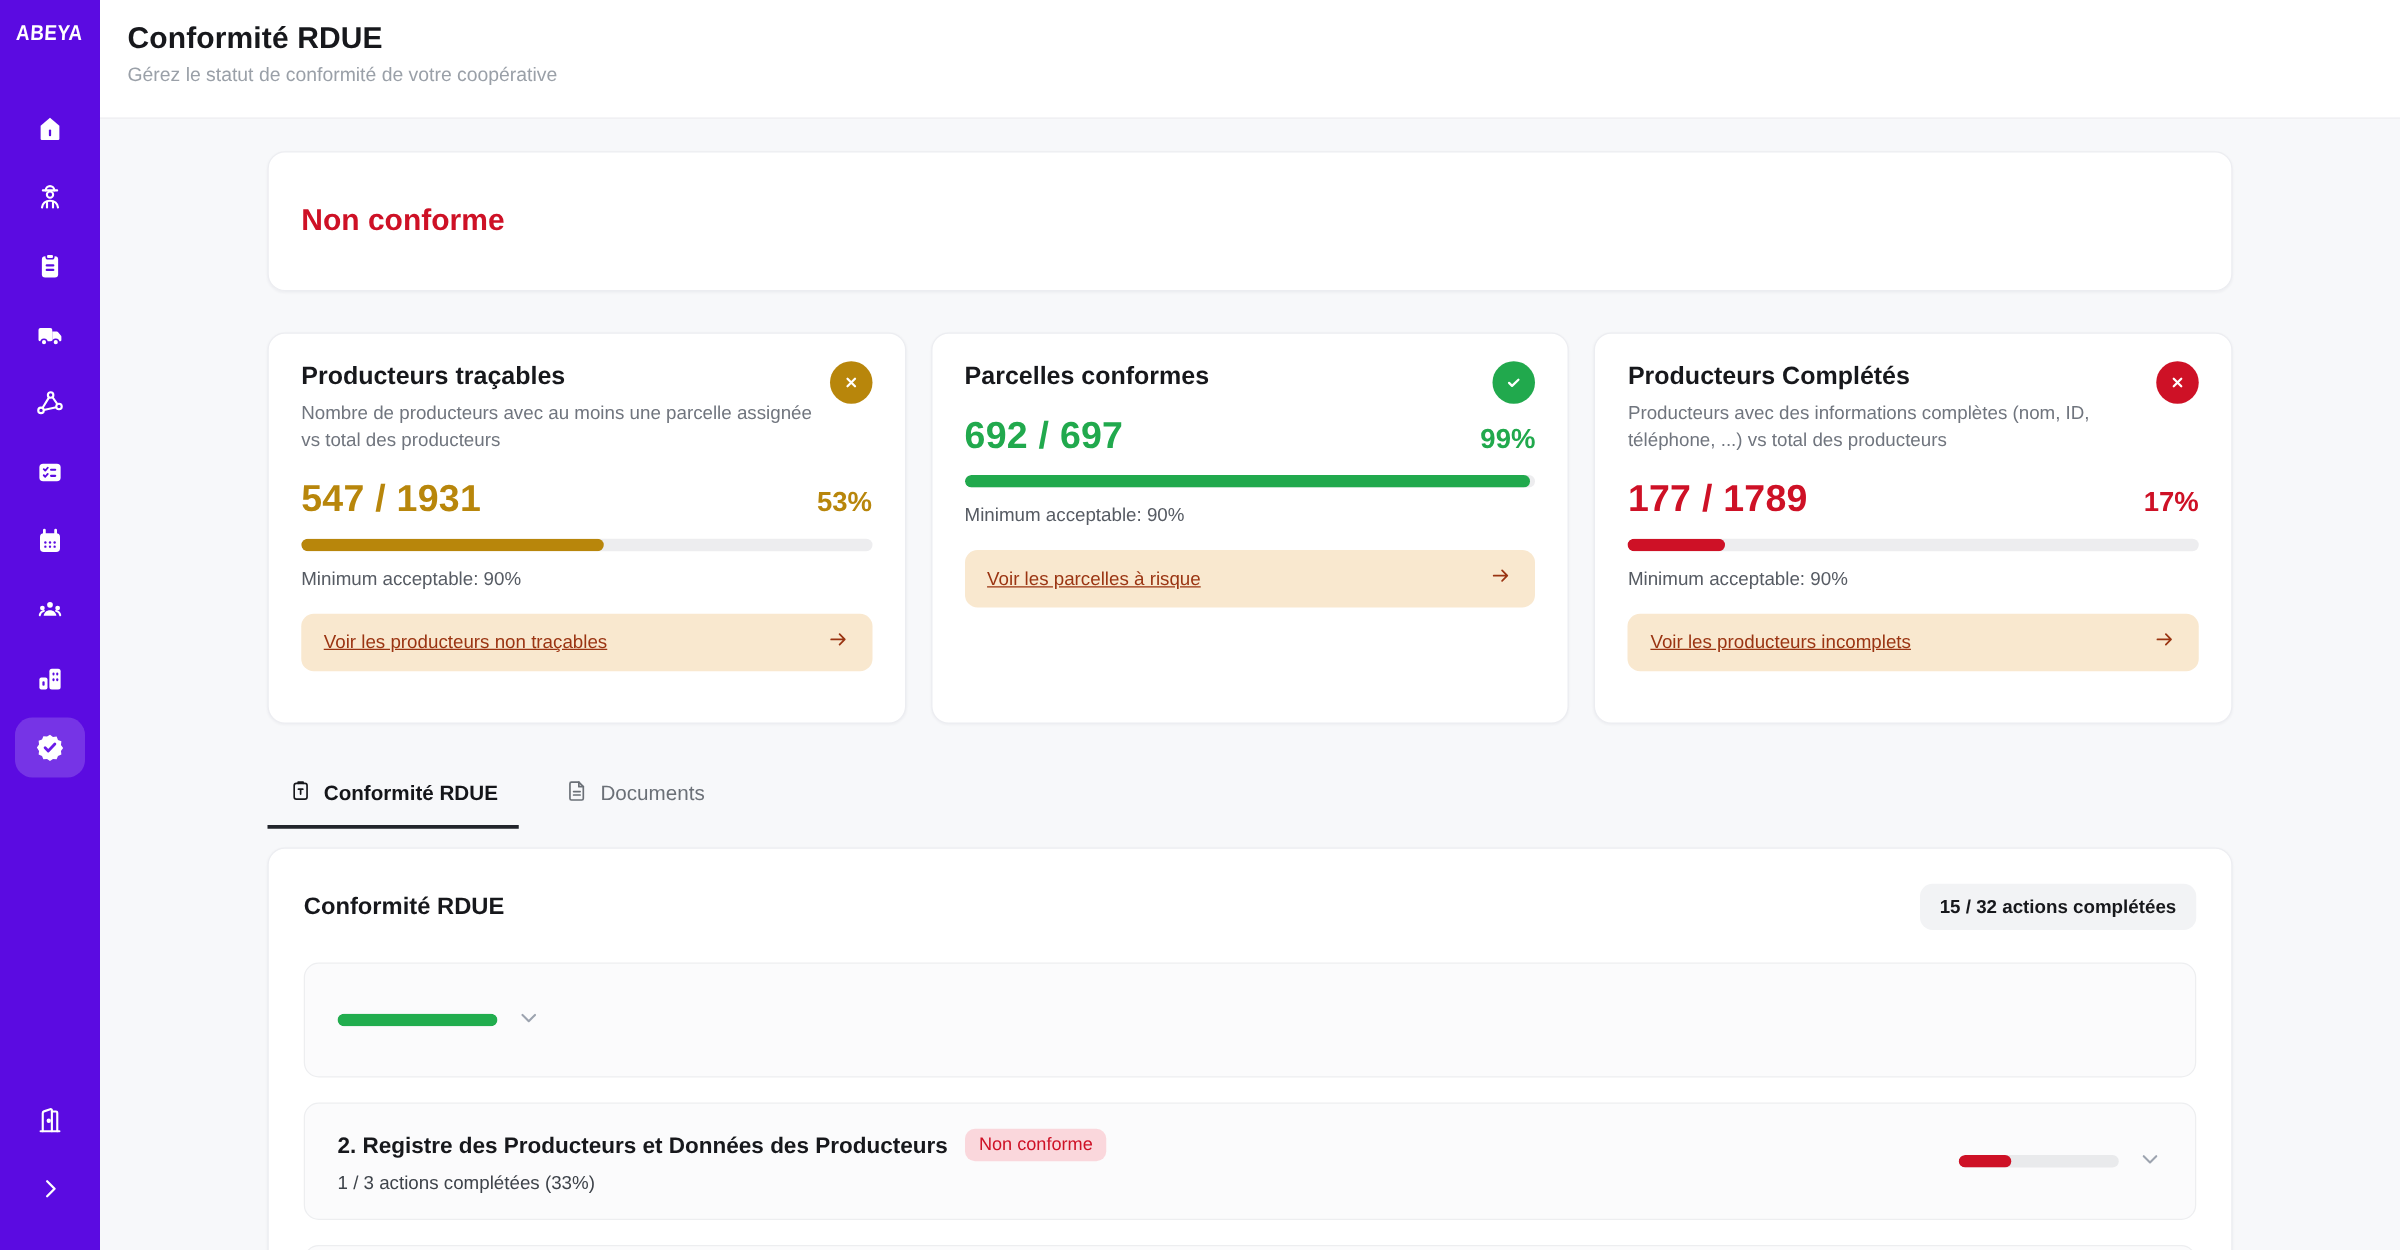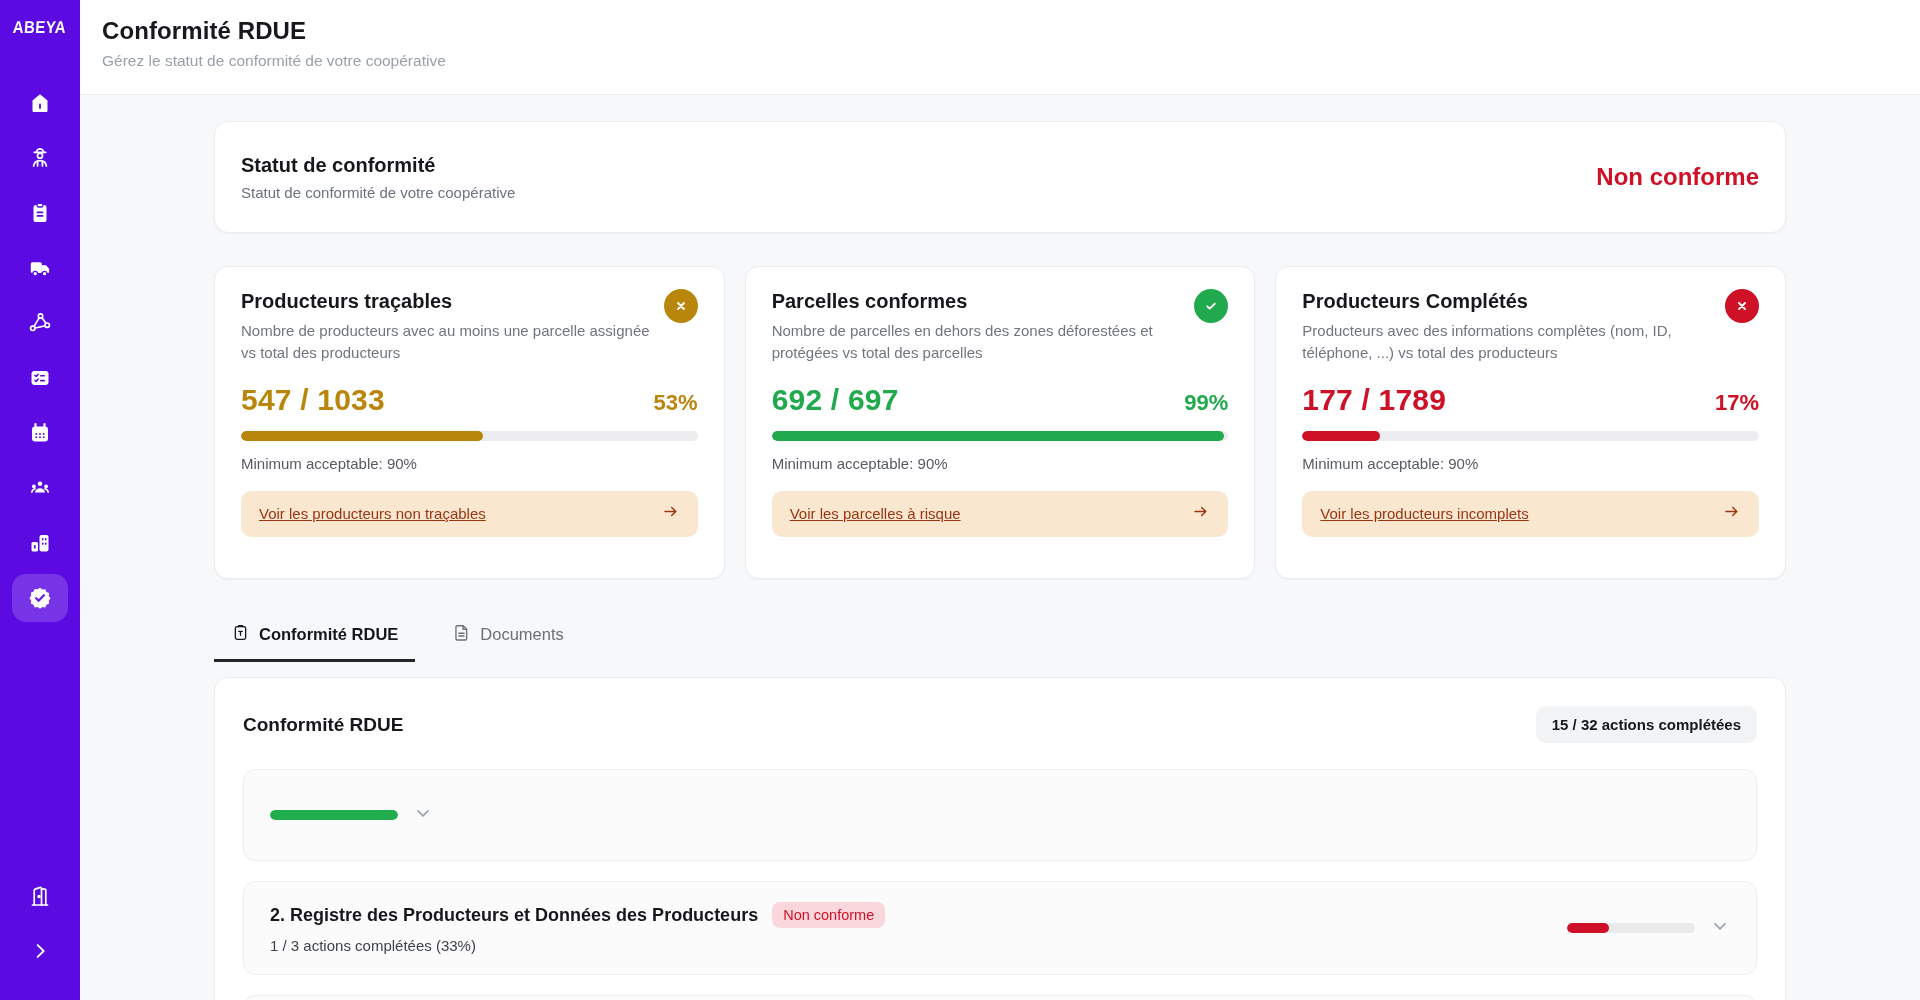--- a/index.html
+++ b/index.html
@@ -217,40 +217,36 @@
 
 <div class="content">
   <header class="header">
     <h1>Conformité RDUE</h1>
     <div class="subtitle">Gérez le statut de conformité de votre coopérative</div>
   </header>
 
   <main class="main">
 
     <section class="card status-card">
-      <div>
-        <h2>Statut de conformité</h2>
-        <div class="sub">Statut de conformité de votre coopérative</div>
-      </div>
       <div class="status-value" style="color: rgb(206, 17, 38);">Non conforme</div>
     </section>
 
     <section class="metrics">
 
       <div class="card metric-card" style="--accent: #B8860B;">
         <h3>Producteurs traçables</h3>
         <div class="metric-badge">
           <svg class="glyph-x" viewBox="0 0 24 24" width="18" height="18" fill="none" stroke="#fff" stroke-width="2.4" stroke-linecap="round">
               <path d="M8 8l8 8M16 8l-8 8"></path>
             </svg>
 
         </div>
         <p class="metric-desc">Nombre de producteurs avec au moins une parcelle assignée vs total des producteurs</p>
         <div class="metric-numbers">
-          <span class="metric-value">547 / 1033</span>
+          <span class="metric-value">547 / 1931</span>
           <span class="metric-percent">53%</span>
         </div>
         <div class="progress">
             <div class="progress-fill" style="width: 53%;"></div>
           </div>
         <div class="metric-min">Minimum acceptable: 90%</div>
         <div class="metric-link">
           <a>Voir les producteurs non traçables</a>
           <span>
             <svg viewBox="0 0 24 24" width="19" height="19" fill="none" stroke="#9A3412" stroke-width="1.8" stroke-linecap="round" stroke-linejoin="round">
@@ -261,21 +257,20 @@
       </div>
 
       <div class="card metric-card" style="--accent: #21A94D;">
         <h3>Parcelles conformes</h3>
         <div class="metric-badge">
 
           <svg class="glyph-check" viewBox="0 0 24 24" width="18" height="18" fill="none" stroke="#fff" stroke-width="2.4" stroke-linecap="round" stroke-linejoin="round">
               <path d="m7 12.4 3.2 3.2L17 9"></path>
             </svg>
         </div>
-        <p class="metric-desc">Nombre de parcelles en dehors des zones déforestées et protégées vs total des parcelles</p>
         <div class="metric-numbers">
           <span class="metric-value">692 / 697</span>
           <span class="metric-percent">99%</span>
         </div>
         <div class="progress">
             <div class="progress-fill" style="width: 99%;"></div>
           </div>
         <div class="metric-min">Minimum acceptable: 90%</div>
         <div class="metric-link">
           <a>Voir les parcelles à risque</a>

